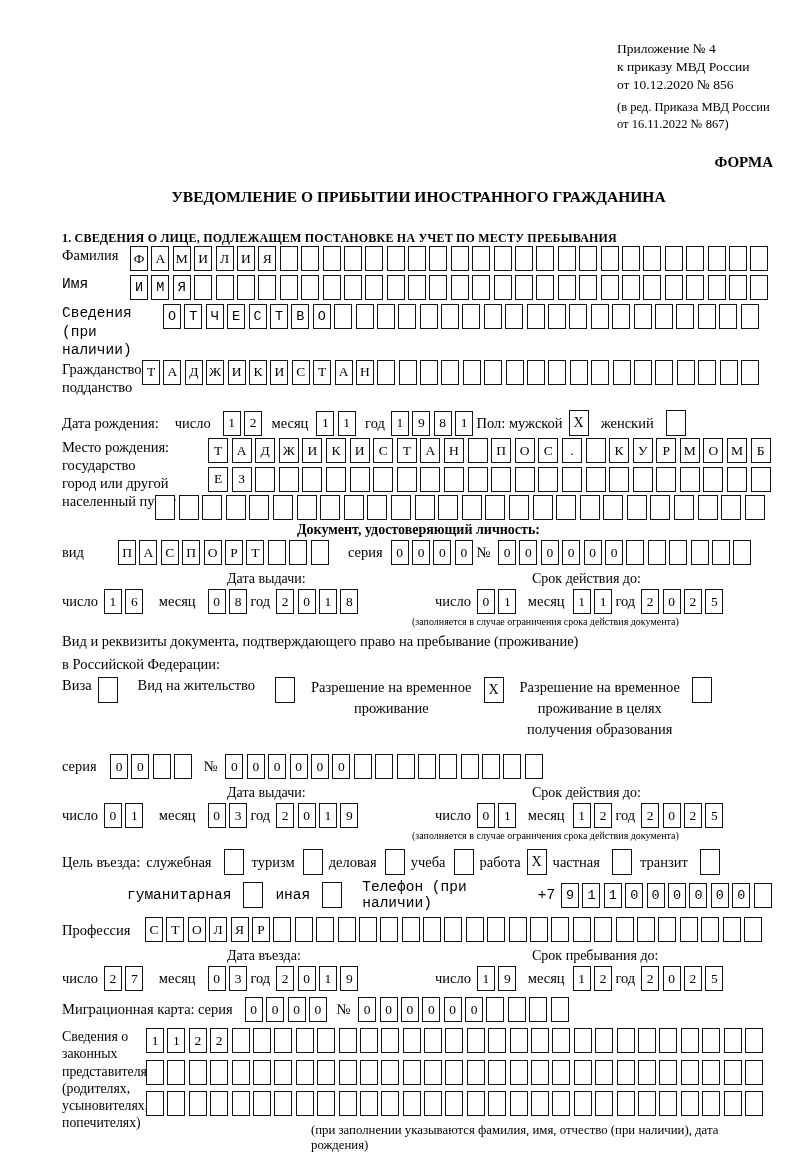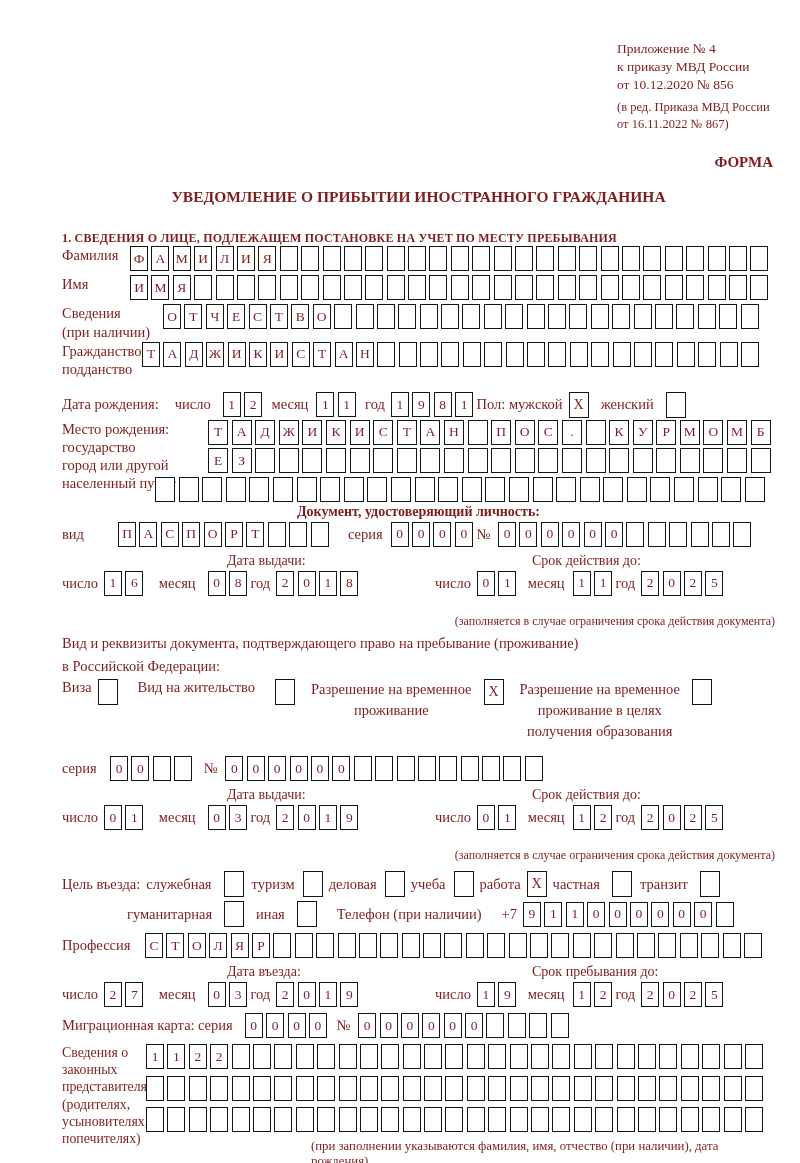--- a/index.html
+++ b/index.html
@@ -1,17 +1,17 @@
 <!DOCTYPE html>
 <html><head>
 <meta charset="utf-8">
 <style>
   html,body{margin:0;padding:0;background:#e8e8e8;}
   .page{
-    width:800px;height:1163px;background:#ffffff;color:#7f1d1d;
+    width:800px;height:1163px;background:#ffffff;color:#000000;
     font-family:"Liberation Serif","DejaVu Serif",serif;
     box-sizing:border-box;padding:40px 25px 10px 62px;
     position:relative;overflow:hidden;margin:0 auto;
   }
   .appendix{margin-left:555px;font-size:13.5px;line-height:1.32;width:210px;}
   .appendix .small{font-size:12.5px;}
   .appendix .gap-top{margin-top:6px;}
   .forma{margin-top:22px;text-align:right;font-weight:bold;font-size:15px;padding-right:2px;}
   .title{margin-top:14px;text-align:center;font-weight:bold;font-size:15.5px;line-height:1.55;}
   .blank-line{display:inline-block;width:55px;border-bottom:1.6px solid #141414;margin-left:12px;vertical-align:baseline;}
@@ -25,30 +25,30 @@
     margin-right:3.4px;display:flex;align-items:center;justify-content:center;
     font-size:13.5px;flex:0 0 auto;background:#fff;
   }
   .cellw{width:20px;margin-right:3.6px;}
   .cbx{
     width:20px;height:26px;border:1.6px solid #141414;box-sizing:border-box;
     display:inline-flex;align-items:center;justify-content:center;font-size:14px;flex:0 0 auto;background:#fff;
   }
   .inline{display:flex;align-items:center;}
   .txt{font-size:14.5px;}
-  .mt2{margin-top:2px;}.mt4{margin-top:4px;}.mt6{margin-top:6px;}.mt8{margin-top:8px;}.mt14{margin-top:14px;}.mt24{}
+  .mt2{margin-top:2px;}.mt4{margin-top:4px;font-family:Liberation Mono, monospace;}.mt6{margin-top:6px;}.mt8{margin-top:8px;}.mt14{margin-top:14px;}.mt24{}
   .doc-header{margin-top:2px;text-align:center;font-weight:bold;font-size:14px;}
   .dates{display:flex;margin-top:6px;}
   .d-left{flex:0 0 350px;}
   .d-right{flex:1 1 auto;}
   .d-head{font-size:14px;}
   .d-head-l{padding-left:165px;}
   .d-head-r{padding-left:120px;}
   .d-line{display:flex;align-items:center;margin-top:2px;}
-  .d-note{font-size:12px;text-align:right;margin-top:18px;padding-right:0px;}
+  .d-note{font-size:10px;text-align:left;margin-top:2px;padding-right:0px;}
   .visa-row{display:flex;align-items:flex-start;margin-top:4px;}
   .visa-txt{font-size:14.5px;text-align:center;line-height:1.45;}
   .gap6{width:6px;flex:0 0 auto;}.gap8{width:8px;flex:0 0 auto;}.gap12{width:12px;flex:0 0 auto;}
   .gap16{width:16px;flex:0 0 auto;}.gap20{width:20px;flex:0 0 auto;}
   .caption{font-size:12.8px;margin-top:4px;padding-left:165px;}
   .reps-rows > .cells{margin-bottom:6.5px;}
 </style>
 </head>
 <body>
 

